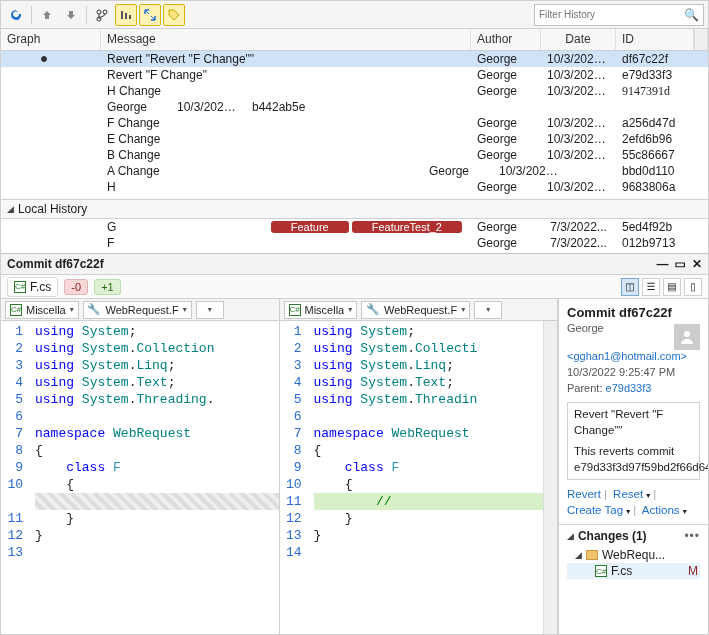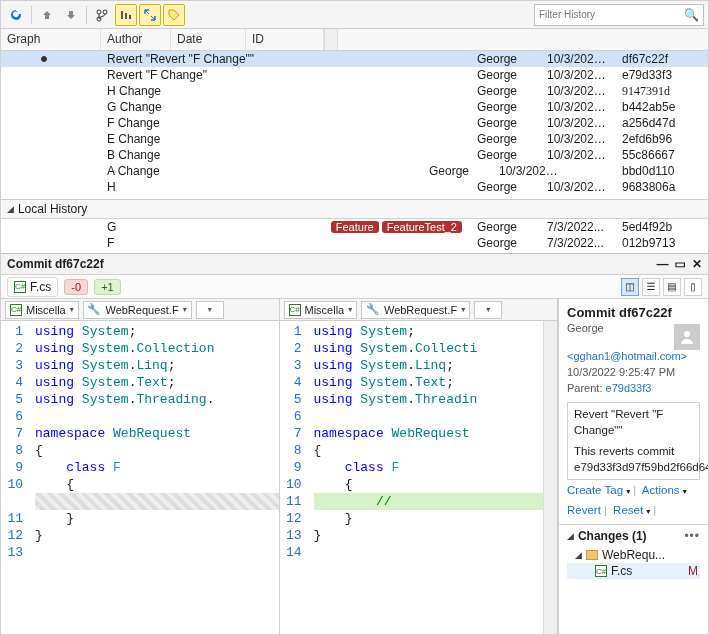--- a/index.html
+++ b/index.html
@@ -52,38 +52,38 @@
     height: 22px;
     border-bottom: 1px solid #d0d0d0;
     background: #f7f7f7;
     font-size: 12px;
     color: #333;
   }
   .hist-header > div { padding: 3px 6px; border-right: 1px solid #e0e0e0; }
   .col-graph { width: 100px; }
   .col-msg   { flex: 1; }
   .col-auth  { width: 70px; }
-  .col-date  { width: 75px; }
+  .col-date  { width: 75px; text-align: center; }
   .col-id    { width: 78px; }
   .hist-body { height: 148px; overflow: hidden; position: relative; }
   .hist-row {
     display: flex;
     height: 16px;
     align-items: center;
     font-size: 12px;
   }
   .hist-row.selected { background: #cfe2f8; }
   .hist-row > div { padding: 0 6px; overflow: hidden; white-space: nowrap; text-overflow: ellipsis; }
   .graph-cell { width: 100px; display:flex; align-items:center; padding-left: 40px !important; }
   .graph-dot { width: 6px; height: 6px; border: 1px solid #333; border-radius: 50%; display:inline-block; }
   .tag-badge {
     background: #b03030;
     color: #fff;
     border-radius: 3px;
-    padding: 0 5px;
+    padding: 0 20px;
     font-size: 11px;
     margin-right: 3px;
   }
   .section-hdr {
     height: 20px;
     background: #f7f7f7;
     border-top: 1px solid #d0d0d0;
     border-bottom: 1px solid #d0d0d0;
     display: flex;
     align-items: center;
@@ -223,20 +223,21 @@
       </svg>
     </div>
   <div class="filter-box">
     <input type="text" placeholder="Filter History" style="">
     <span class="search-ic">🔍</span>
   </div>
 </div>
 
 <div class="hist-header">
   <div class="col-graph">Graph</div>
+  <div class="col-msg">Message</div>
   <div class="col-auth">Author</div>
   <div class="col-date">Date</div>
   <div class="col-id">ID</div>
   <div class="scrollbar-v" style="width:14px"></div>
 </div>
 
 <div class="hist-body" id="hist-body">
     <div class="hist-row selected">
       <div class="graph-cell">
         <span class="graph-dot" style="background: rgb(51, 51, 51);"></span>
@@ -264,21 +265,20 @@
       <div class="col-msg" style="flex: 1 1 0%;"><span>H Change</span></div>
       <div class="col-auth" style="width: 70px;">George</div>
       <div class="col-date" style="width: 75px;">10/3/2022...</div>
       <div class="col-id" style="width: 78px; font-family: Liberation Serif, serif;">9147391d</div>
       <div style="width: 14px;"></div>
     </div>
     <div class="hist-row">
       <div class="graph-cell">
         <span style="width:1px;height:100%;background:#666;margin-left:3px;"></span>
       </div>
-      <div class="col-msg" style="flex: 1 1 0%;"><span>G Change</span></div>
       <div class="col-auth" style="width: 70px;">George</div>
       <div class="col-date" style="width: 75px;">10/3/2022...</div>
       <div class="col-id" style="width: 78px;">b442ab5e</div>
       <div style="width: 14px;"></div>
     </div>
     <div class="hist-row">
       <div class="graph-cell">
         <span style="width:1px;height:100%;background:#666;margin-left:3px;"></span>
       </div>
       <div class="col-msg" style="flex: 1 1 0%;"><span>F Change</span></div>
@@ -503,27 +503,27 @@
     <div class="meta link" style="color:#1d6fd2;">&lt;gghan1@hotmail.com&gt;</div>
     <div class="meta">10/3/2022 9:25:47 PM</div>
     <div class="meta">
       <span>Parent:</span>
       <span class="link">e79d33f3</span>
     </div>
     <div class="commit-msg-box">
       <div style="margin-bottom:6px;">Revert "Revert "F Change""</div>
       <div>This reverts commit e79d33f3d97f59bd2f66d640d866c8413fab55b6.</div>
     </div>
+    <div class="action-row">
+      <span class="link">Revert</span><span class="sepv">|</span>
+      <span class="link">Reset</span> <span style="font-size:8px;">▾</span><span class="sepv">|</span>
+    </div>
     <div class="action-row" style="padding-top:0;">
       <span class="link">Create Tag</span> <span style="font-size:8px;">▾</span><span class="sepv">|</span>
       <span class="link">Actions</span> <span style="font-size:8px;">▾</span>
-    </div>
-    <div class="action-row">
-      <span class="link">Revert</span><span class="sepv">|</span>
-      <span class="link">Reset</span> <span style="font-size:8px;">▾</span><span class="sepv">|</span>
     </div>
     <div class="changes-hdr">
       <span class="tri">◢</span>
       <b>Changes (1)</b>
       <span class="dots">•••</span>
     </div>
     <div class="tree">
       <div class="folder">
         <span style="font-size:9px;color:#444;">◢</span>
         <span class="folder-ic"></span>

